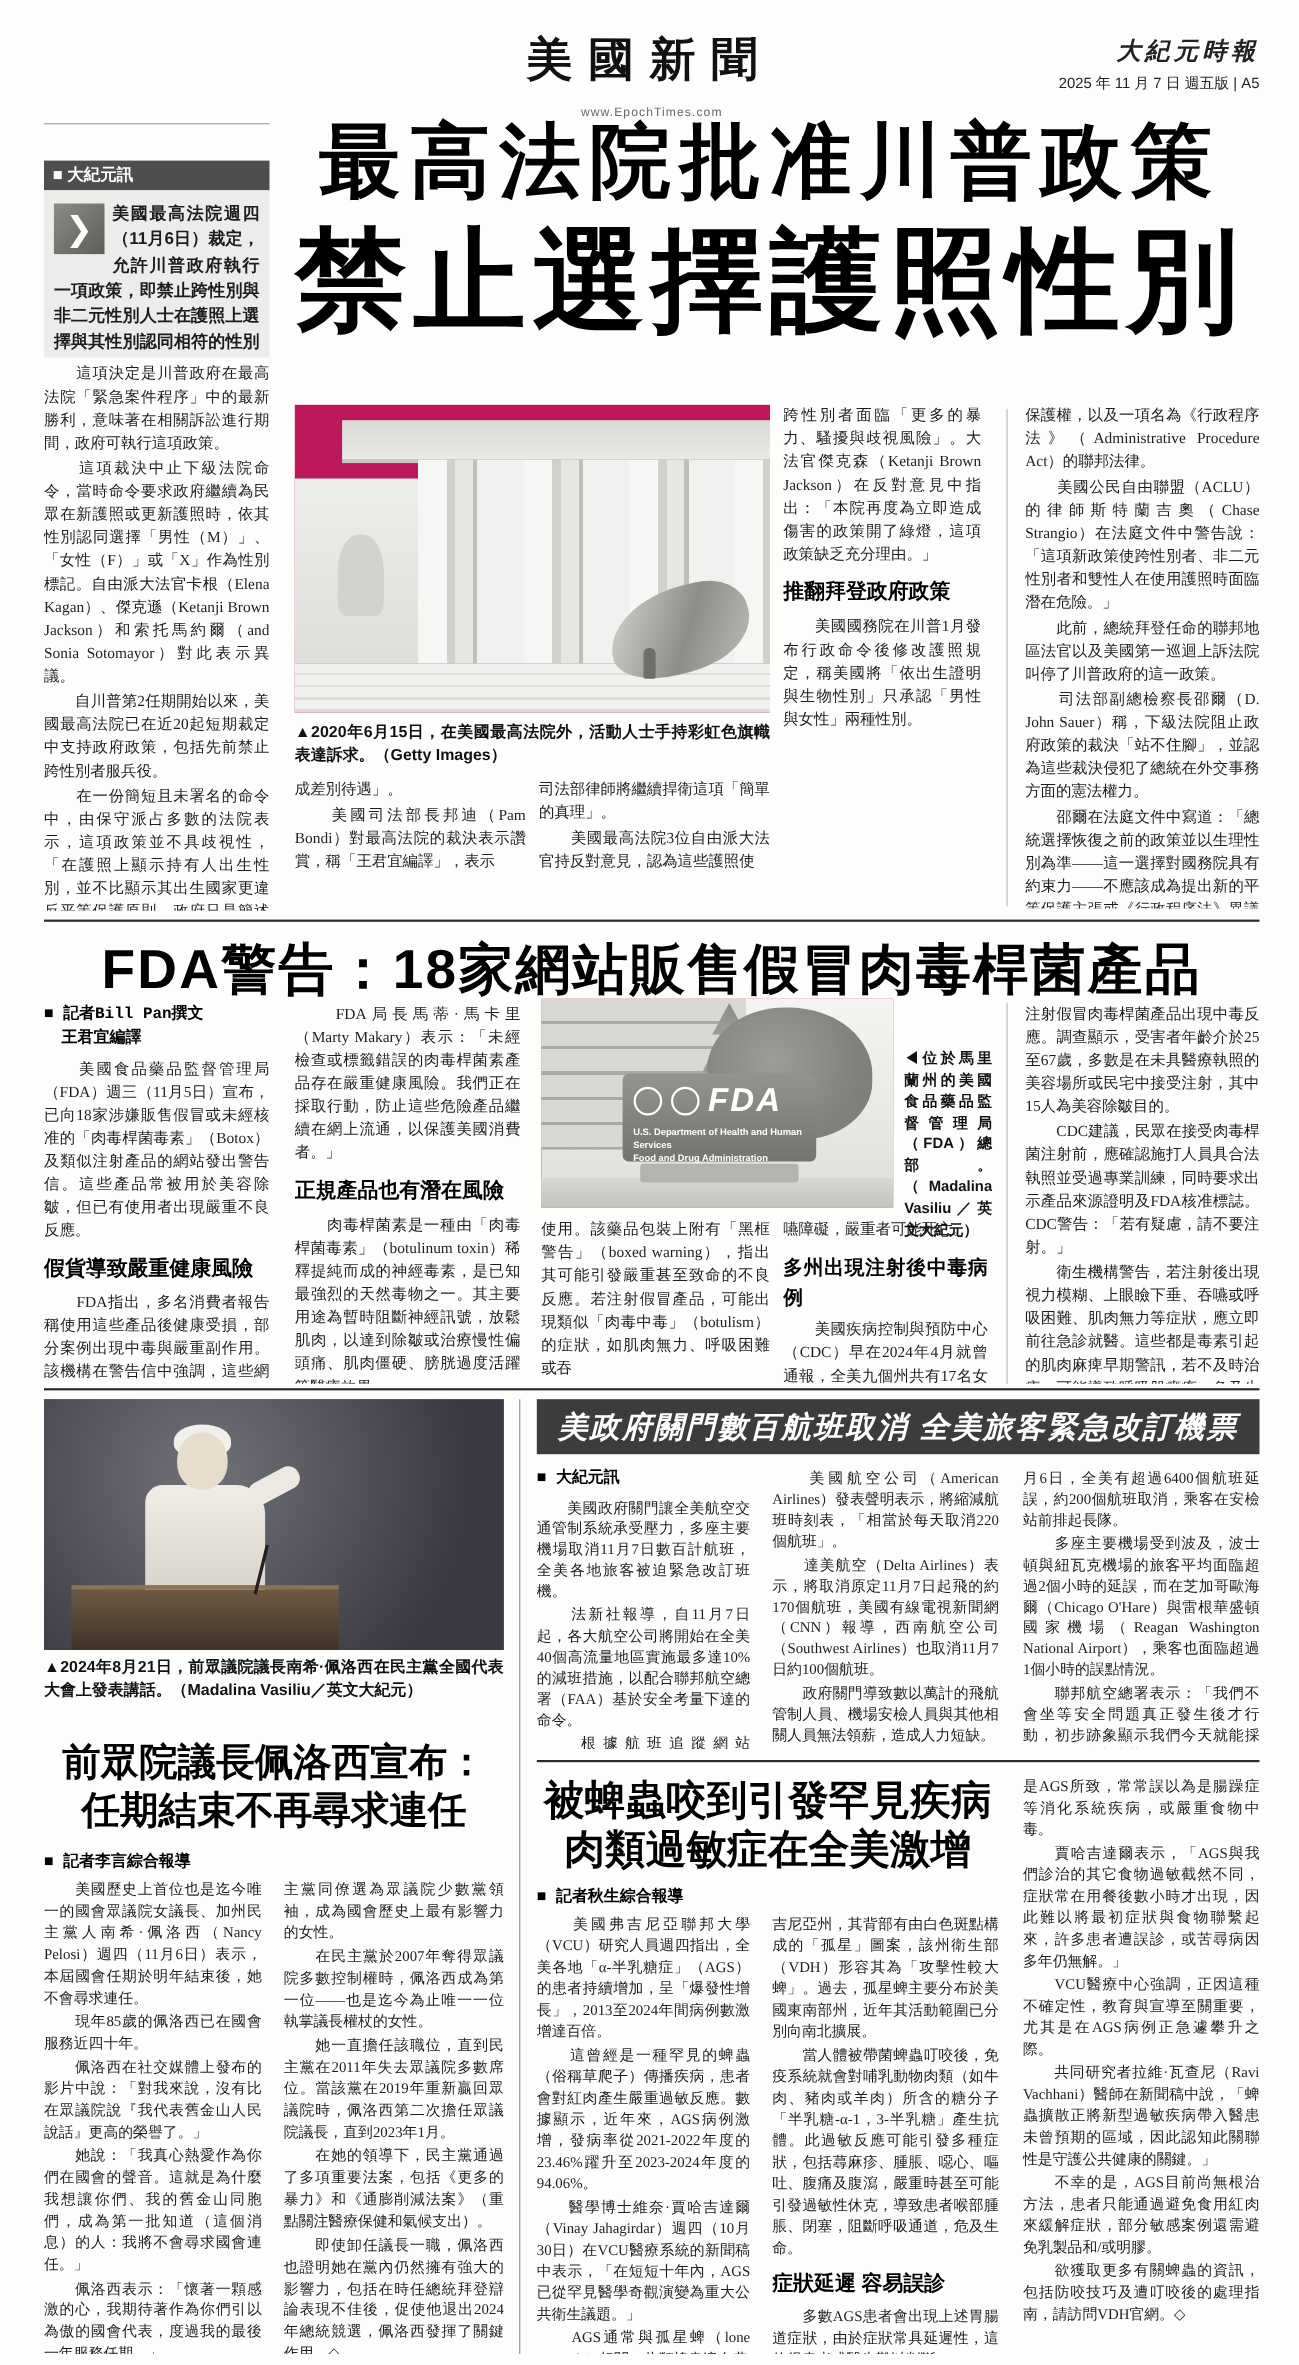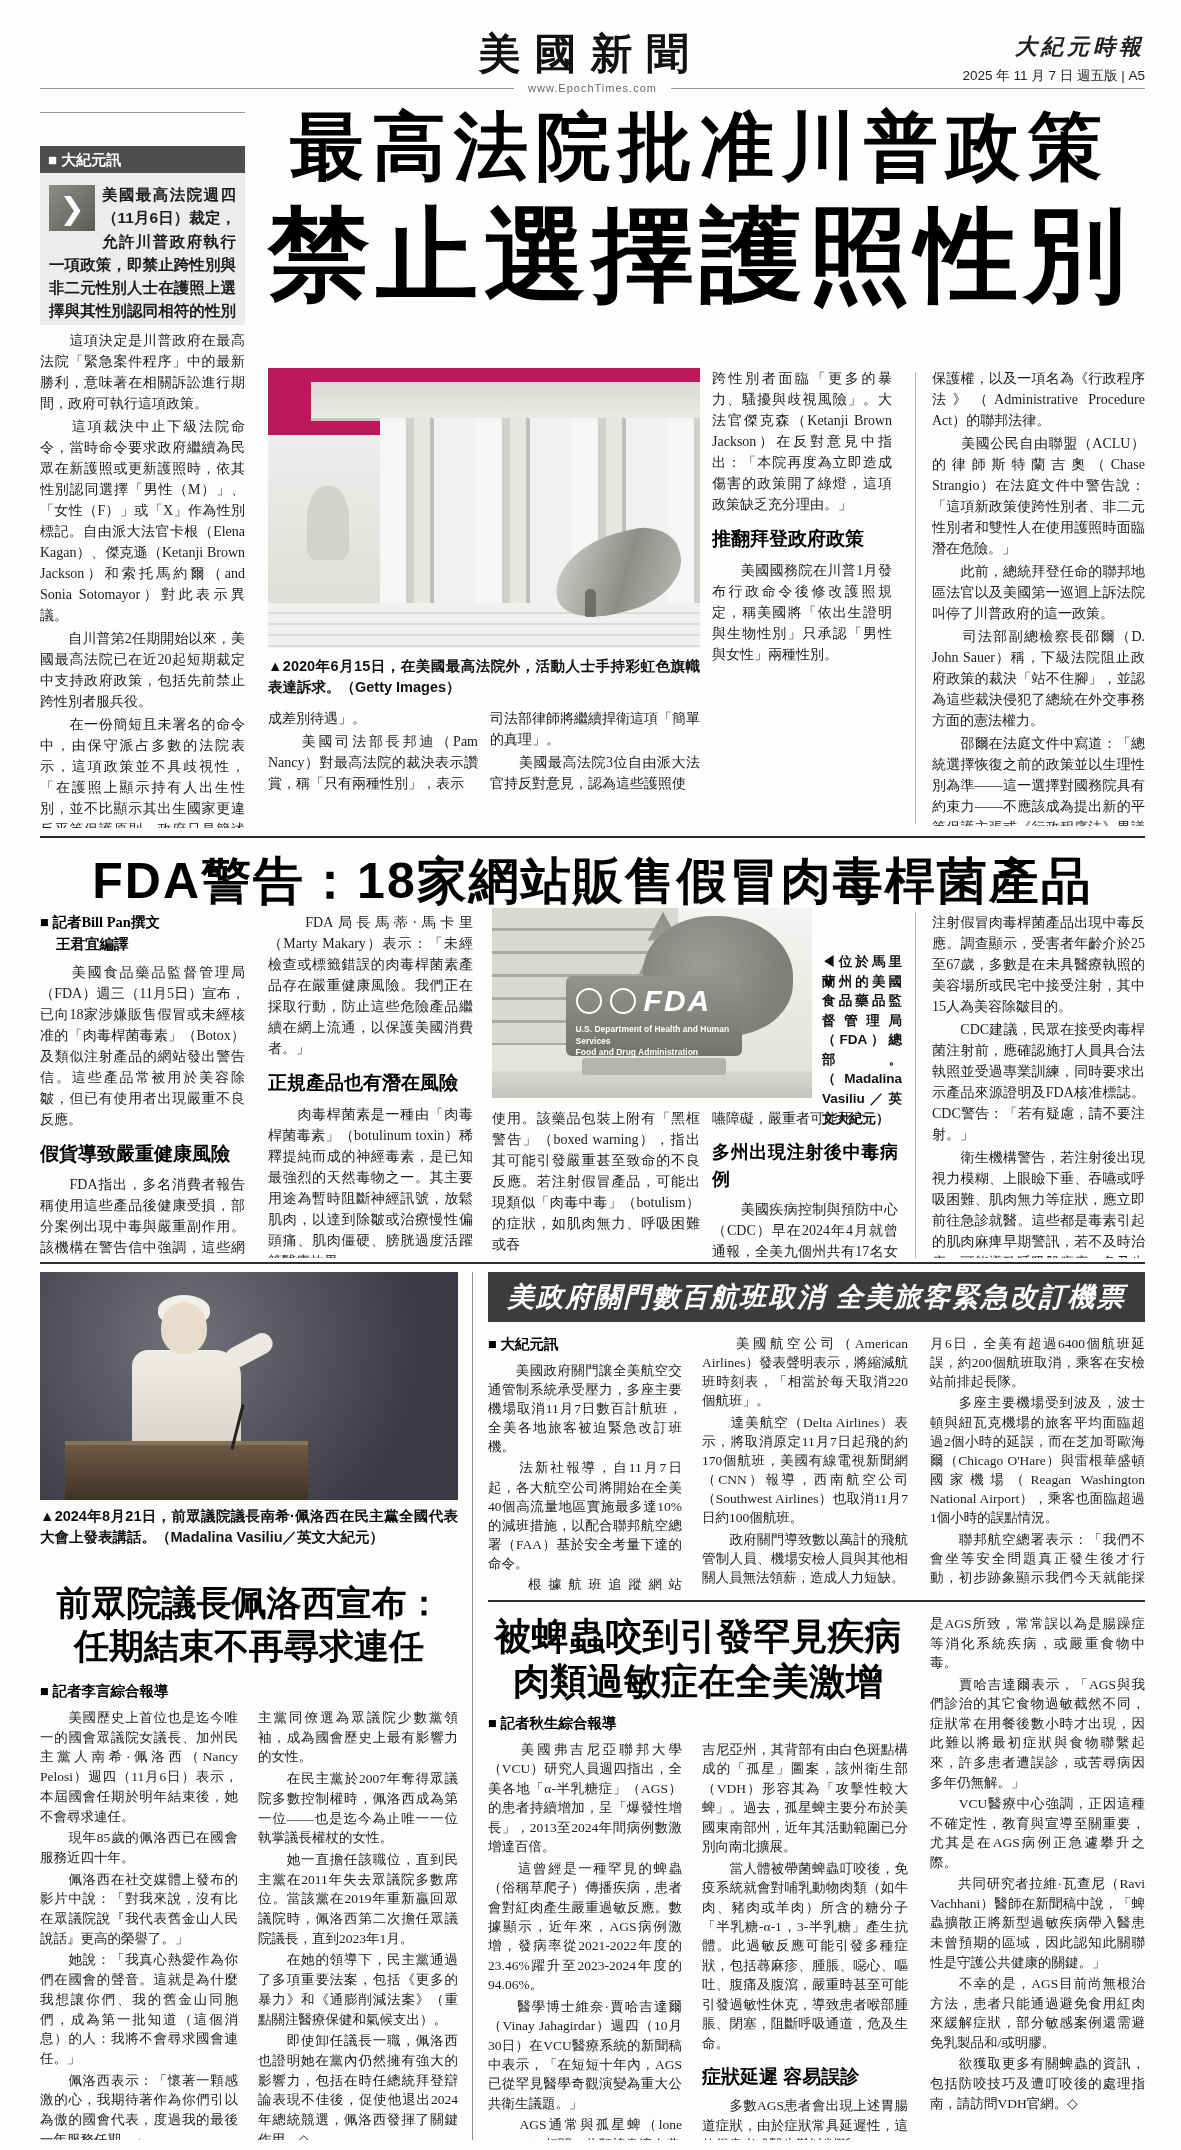--- a/index.html
+++ b/index.html
@@ -5,28 +5,28 @@
   html,body{margin:0;padding:0;background:#9a9a9a;}
   .page{position:relative;width:1181px;height:2150px;background:#fdfdfc;margin:0 auto;overflow:hidden;
         font-family:"Liberation Serif","DejaVu Serif",serif;color:#1c1c1c;}
   .abs{position:absolute;}
   .sans{font-family:"Liberation Sans","DejaVu Sans",sans-serif;}
   
   .section-title{left:0;right:0;top:26px;text-align:center;font-weight:700;font-size:42px;letter-spacing:14px;color:#111;}
   .masthead{right:36px;top:32px;text-align:right;}
   .logo{font-weight:900;font-size:22px;letter-spacing:4px;font-style:italic;color:#222;}
   .dateline{font-size:13.5px;color:#222;margin-top:5px;font-family:"Liberation Sans",sans-serif;}
-  .web-row{left:40px;right:36px;top:82px;display:flex;align-items:center;gap:14px;}
+  .web-row{left:40px;right:36px;top:82px;display:flex;align-items:center;gap:14px;flex-direction:column;}
   .web-row .rule{flex:1;height:1px;background:#999;}
   .web-text{font-size:11px;color:#666;letter-spacing:1px;}
   
   .col{position:absolute;text-align:justify;overflow:hidden;font-size:14px;line-height:1.5;}
   .col p.para{margin:0 0 2px 0;}
   .subhead{font-family:"Liberation Sans",sans-serif;font-weight:700;font-size:19px;margin:10px 0 6px 0;color:#000;}
-  .byline{font-family:Liberation Serif, serif;font-weight:700;font-size:14.5px;margin:0 0 6px 0;color:#000;}
+  .byline{font-family:Liberation Mono, monospace;font-weight:700;font-size:14.5px;margin:0 0 6px 0;color:#000;}
   .byline .second{padding-left:16px;}
   .caption{position:absolute;font-family:"Liberation Sans",sans-serif;font-weight:700;font-size:14.5px;line-height:1.45;color:#111;text-align:justify;overflow:hidden;}
   .hrule{position:absolute;background:#2b2b2b;}
   .vrule{position:absolute;background:#b5b5b2;width:1px;}
   
   .s1-bar{left:40px;top:146px;width:205px;height:27px;background:#4e4e4e;color:#fff;
           font-family:"Liberation Sans",sans-serif;font-weight:700;font-size:15px;line-height:27px;padding-left:8px;box-sizing:border-box;}
   .s1-box{left:40px;top:173px;width:205px;height:152px;background:#ececea;box-sizing:border-box;padding:10px 9px;
           font-family:"Liberation Sans",sans-serif;font-weight:700;font-size:15.5px;line-height:1.5;text-align:justify;overflow:hidden;}
   .chev{float:left;width:46px;height:46px;margin:2px 7px 2px 0;background:linear-gradient(135deg,#8b8b88,#5d5d5a);
@@ -112,21 +112,21 @@
     <div class="court-statue"></div>
     <div class="court-steps"></div>
     <div class="court-flag"></div>
     <div class="court-person"></div>
   </div>
   <div class="caption" style="left:268px;top:656px;width:432px;height:46px;">▲2020年6月15日，在美國最高法院外，活動人士手持彩虹色旗幟表達訴求。（Getty Images）</div>
 
   <div class="col" style="left:268px;top:708px;width:210px;height:118px;">
     <div>
         <p class="para">成差別待遇」。</p>
-        <p class="para">　　美國司法部長邦迪（Pam Nancy）對最高法院的裁決表示讚賞，稱「只有兩種性別」，表示</p>
+        <p class="para">　　美國司法部長邦迪（Pam Bondi）對最高法院的裁決表示讚賞，稱「王君宜編譯」，表示</p>
       </div>
   </div>
   <div class="col" style="left:490px;top:708px;width:210px;height:118px;">
     <div>
         <p class="para">司法部律師將繼續捍衛這項「簡單的真理」。</p>
         <p class="para">　　美國最高法院3位自由派大法官持反對意見，認為這些護照使</p>
       </div>
   </div>
 
   <div class="col" style="left:712px;top:368px;width:180px;height:458px;">

